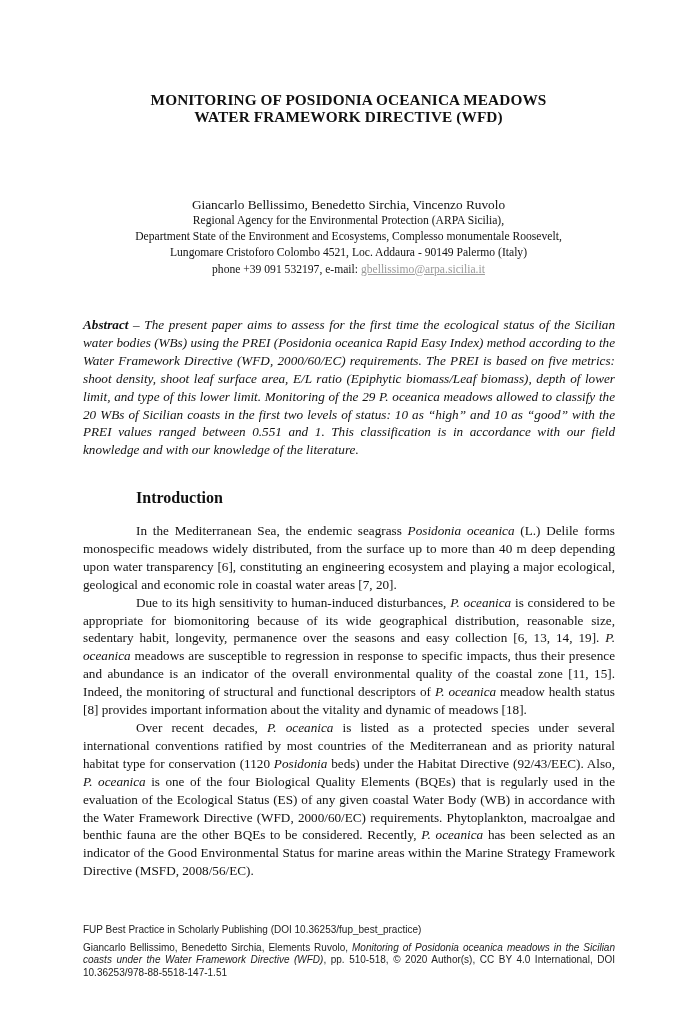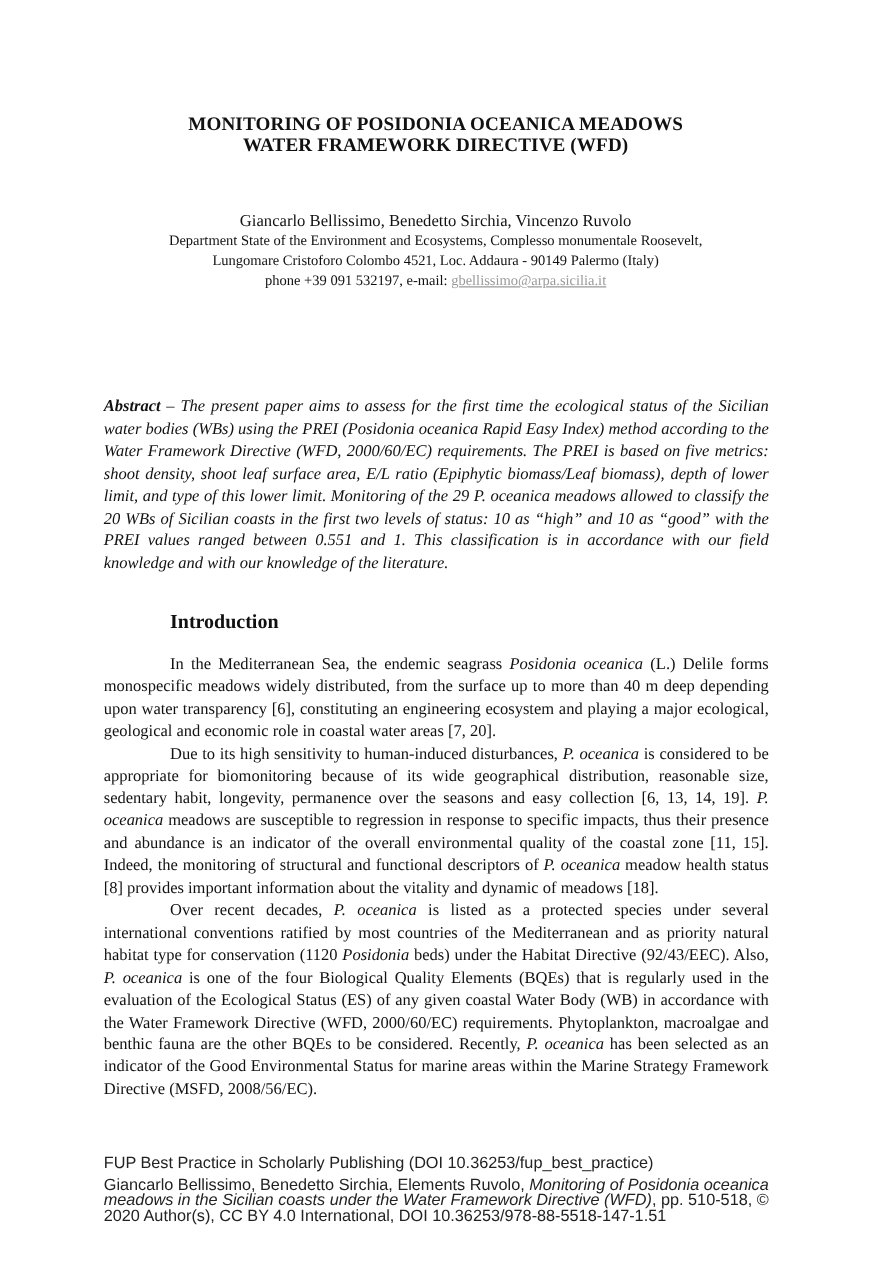--- a/index.html
+++ b/index.html
@@ -27,21 +27,21 @@
       text-align: center;
       font-weight: bold;
       font-size: 15.3px;
       line-height: 17px;
       letter-spacing: 0.1px;
     }
     .title div { white-space: nowrap; }
     .authors-block {
       position: absolute;
       left: 40px; width: 617px;
-      top: 168px;
+      top: 196px;
       text-align: center;
       font-size: 11.6px;
       line-height: 16.2px;
     }
     .authors-block .authors {
       font-size: 13.3px;
       line-height: 17px;
     }
     .authors-block div { white-space: nowrap; }
     .email-link {
@@ -71,39 +71,40 @@
     }
     .intro { top: 522px; }
     .intro p { text-indent: 53px; }
     em, .it { font-style: italic; }
     .footer {
       position: absolute;
       left: 83px;
       width: 532px;
       top: 924px;
       font-family: "Liberation Sans", "DejaVu Sans", sans-serif;
-      font-size: 13px;
+      font-size: 10px;
       line-height: 12.6px;
       color: #222;
     }
     .footer .series { margin-bottom: 5px; white-space: nowrap; }
     .footer .citation { text-align: justify; }
   </style>
 </head>
 <body>
 
 <div class="page">
 
   <div class="title">
     <div>MONITORING OF POSIDONIA OCEANICA MEADOWS</div>
     <div>WATER FRAMEWORK DIRECTIVE (WFD)</div>
   </div>
 
   <div class="authors-block">
     <div class="authors">Giancarlo Bellissimo, Benedetto Sirchia, Vincenzo Ruvolo</div>
+    <div>Regional Agency for the Environmental Protection (ARPA Sicilia),</div>
     <div>Department State of the Environment and Ecosystems, Complesso monumentale Roosevelt,</div>
     <div>Lungomare Cristoforo Colombo 4521, Loc. Addaura - 90149 Palermo (Italy)</div>
     <div><span>phone +39 091 532197, e-mail: </span><a class="email-link">gbellissimo@arpa.sicilia.it</a></div>
   </div>
 
   <div class="body-text abstract">
     <p><span class="label">Abstract</span><span> – </span><span>The present paper aims to assess for the first time the ecological status of the Sicilian water bodies (WBs) using the PREI (Posidonia oceanica Rapid Easy Index) method according to the Water Framework Directive (WFD, 2000/60/EC) requirements. The PREI is based on five metrics: shoot density, shoot leaf surface area, E/L ratio (Epiphytic biomass/Leaf biomass), depth of lower limit, and type of this lower limit. Monitoring of the 29 P. oceanica meadows allowed to classify the 20 WBs of Sicilian coasts in the first two levels of status: 10 as “high” and 10 as “good” with the PREI values ranged between 0.551 and 1. This classification is in accordance with our field knowledge and with our knowledge of the literature.</span></p>
   </div>
 
   <div class="heading">Introduction</div>

